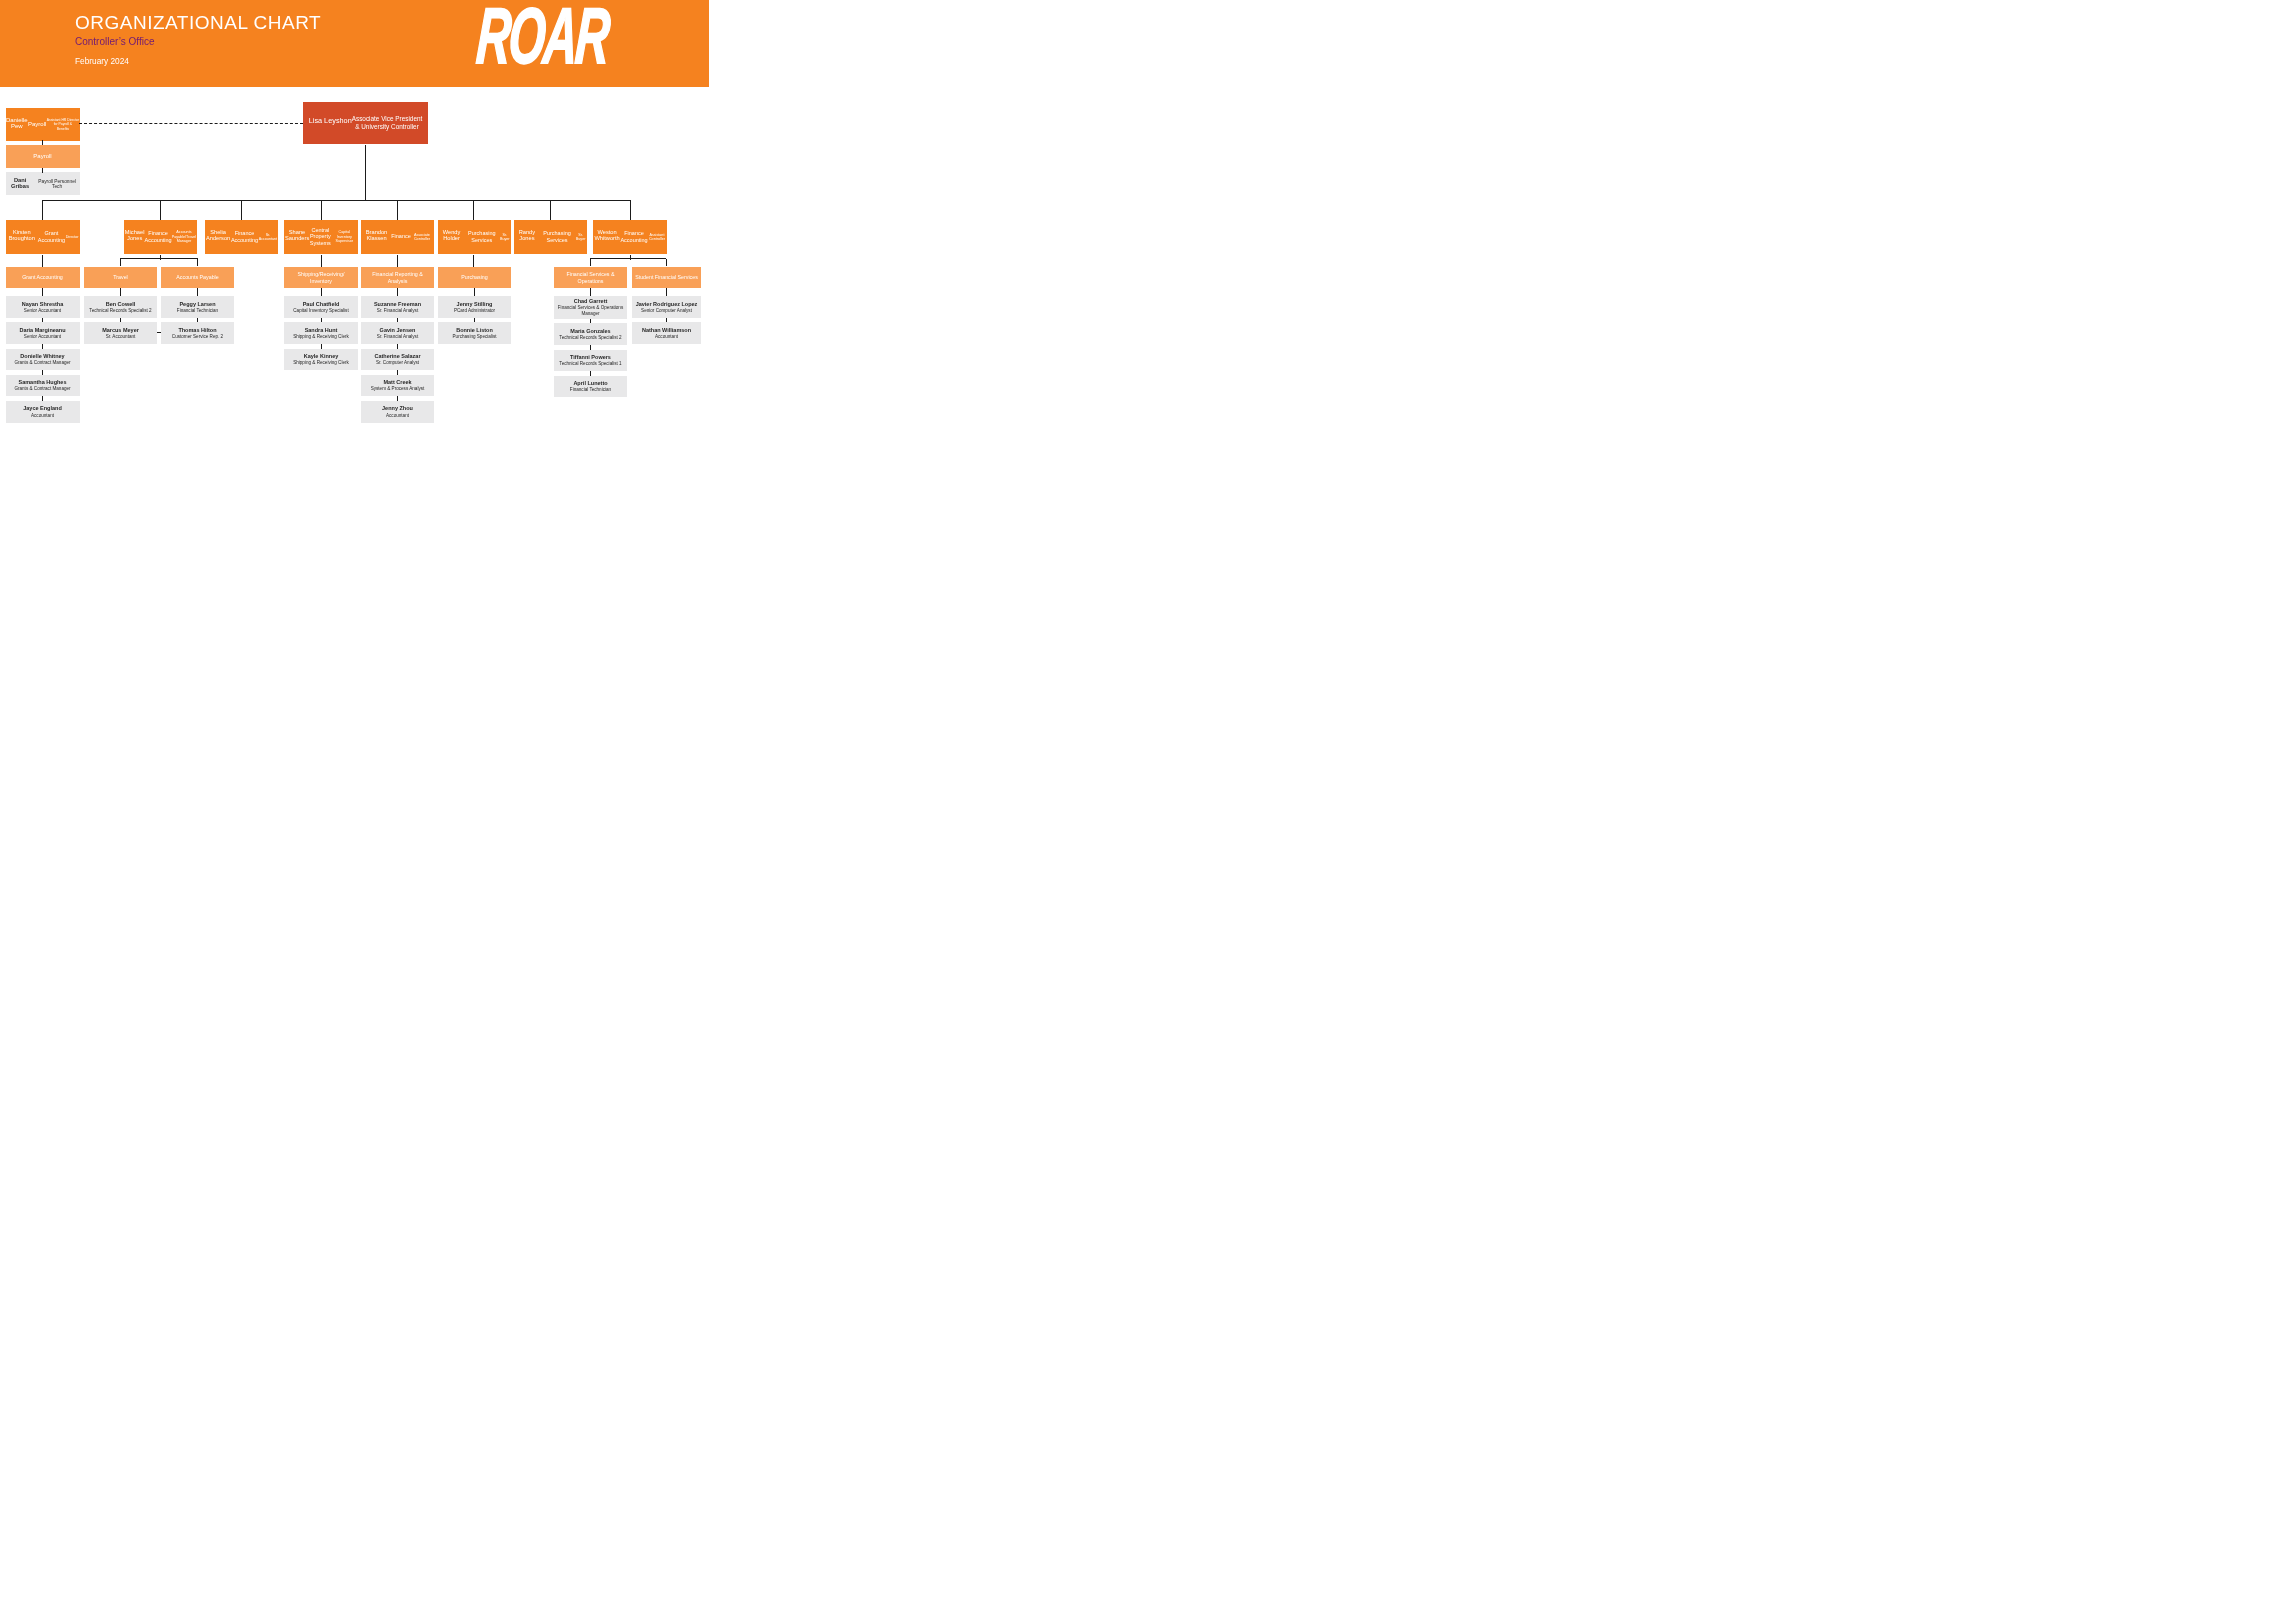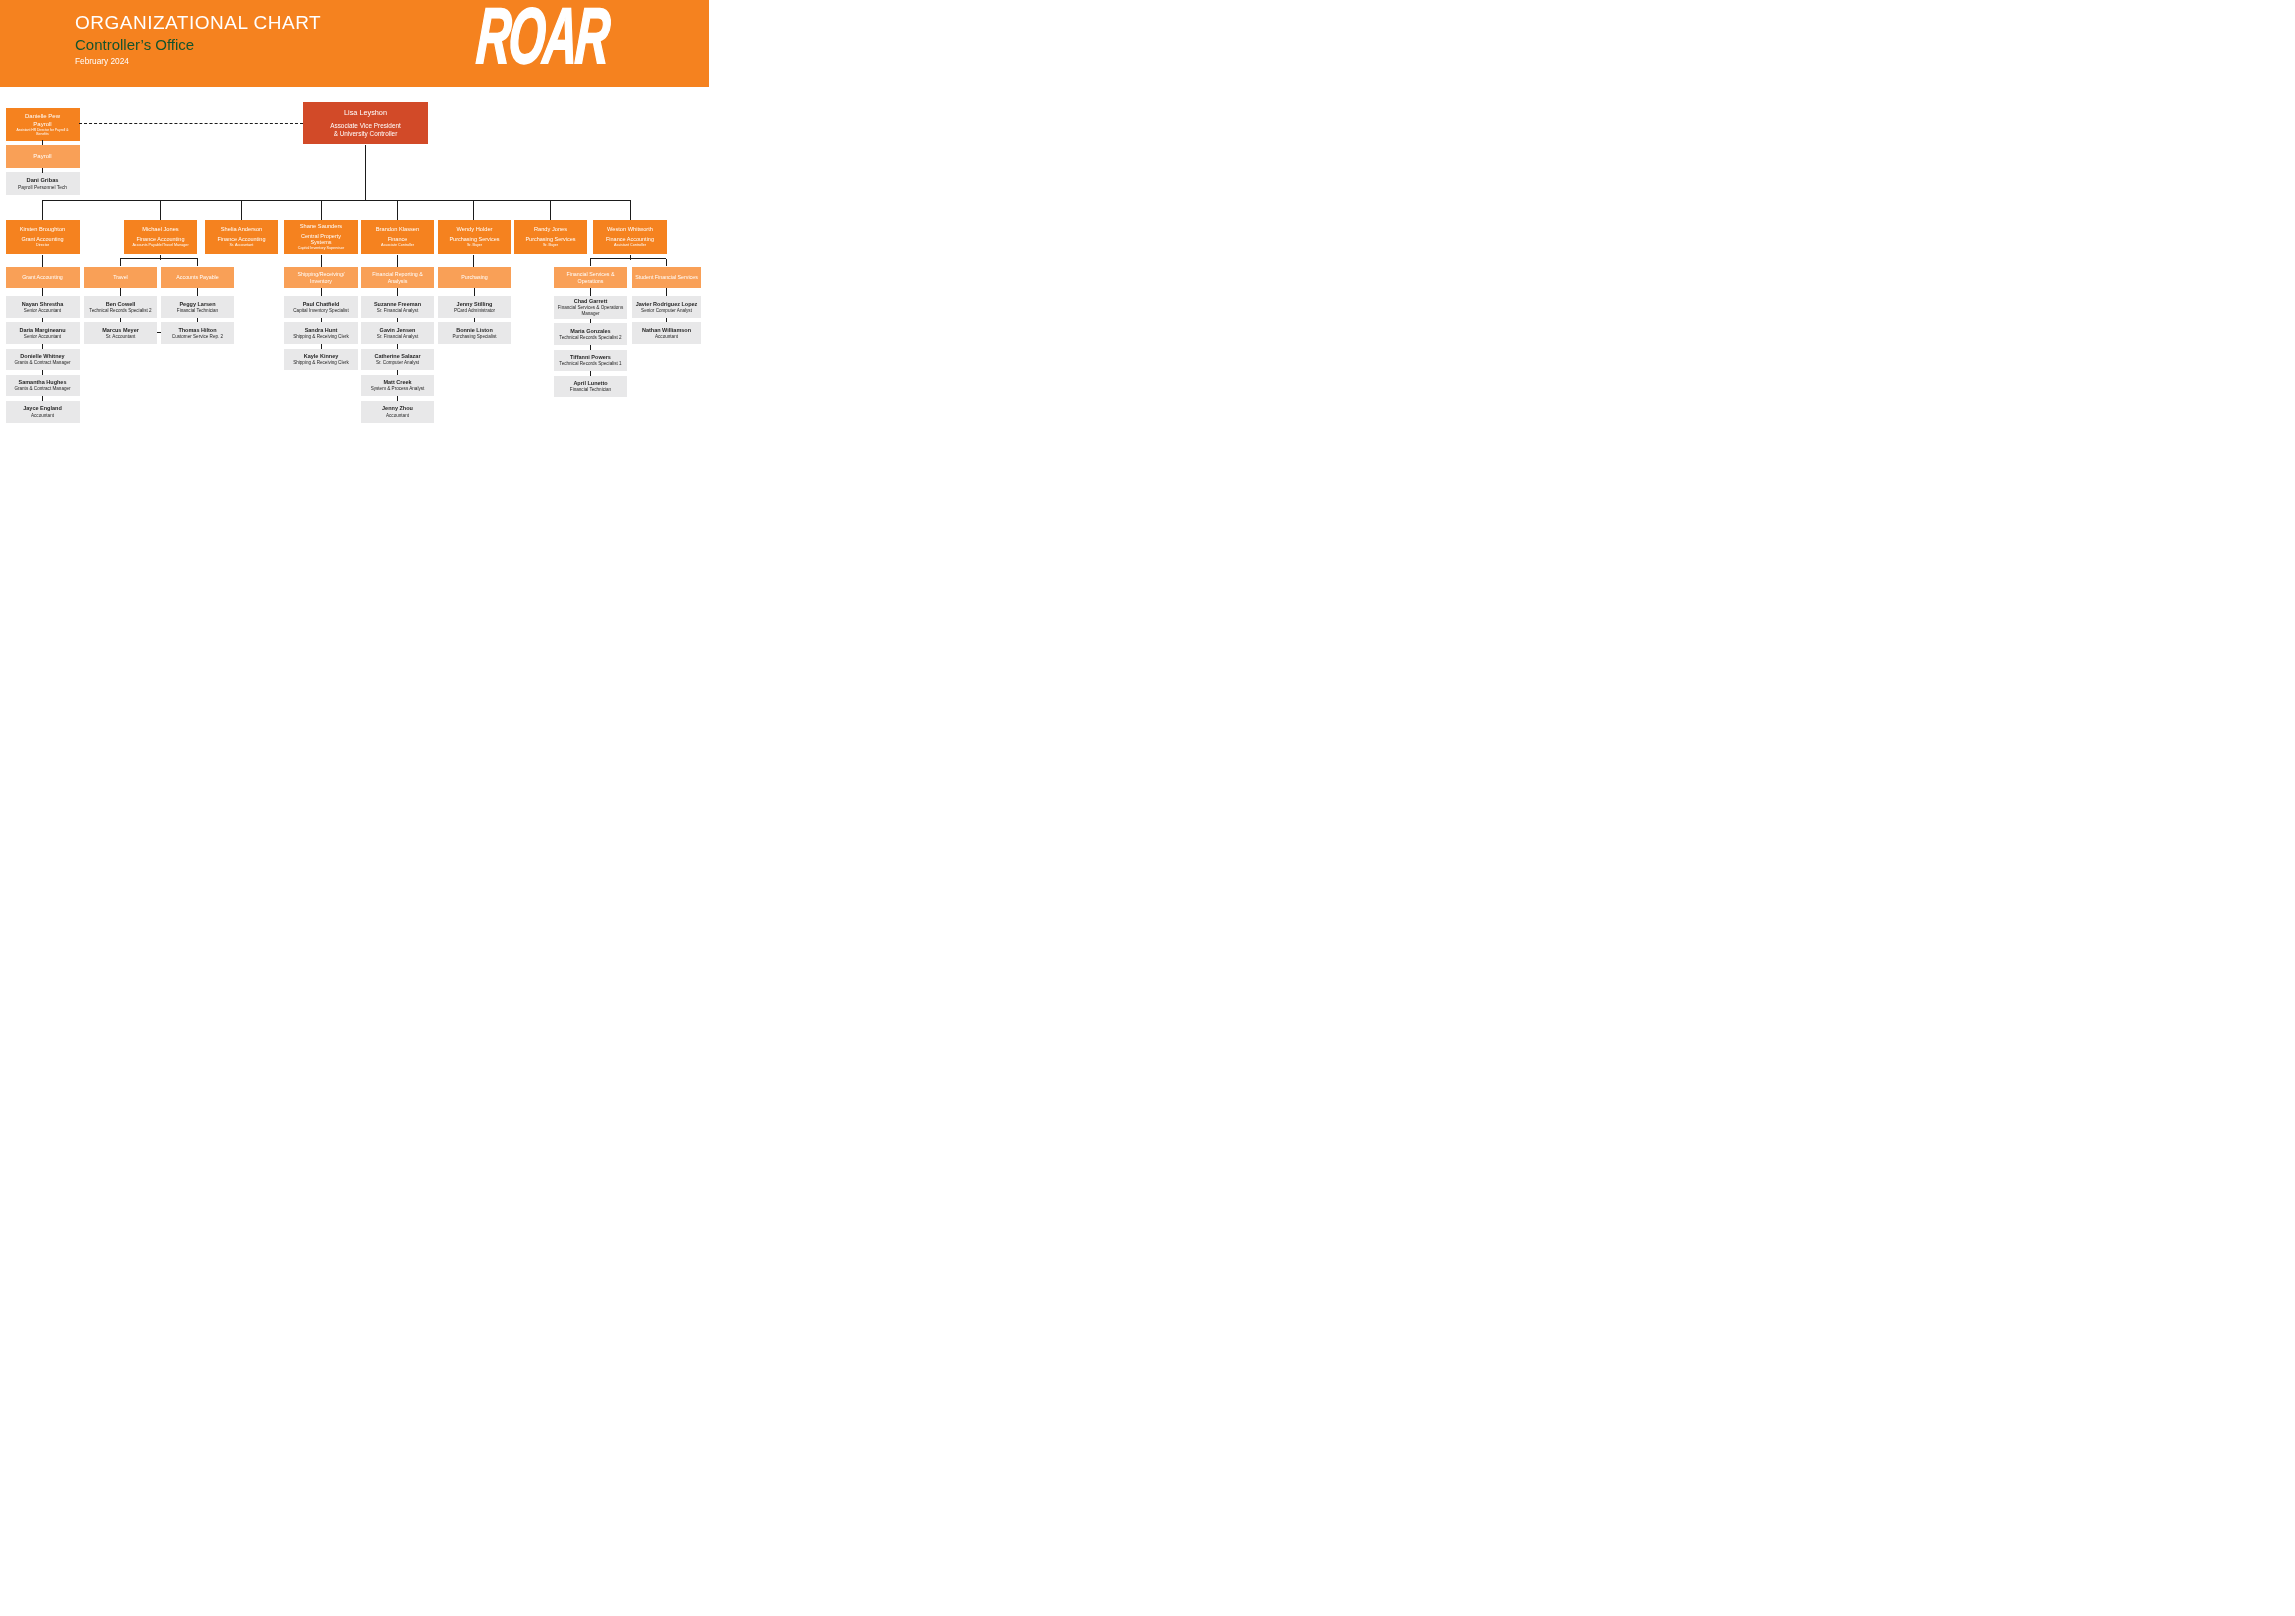--- a/index.html
+++ b/index.html
@@ -3,30 +3,30 @@
 <meta charset="utf-8">
 <style>
   html,body{margin:0;padding:0;background:#ffffff;}
   .page{
     position:relative;width:709px;height:454px;background:#ffffff;overflow:hidden;
     font-family:"Liberation Sans", sans-serif;
   }
   
   .banner{position:absolute;left:0;top:0;width:709px;height:87px;background:#F5821F;}
   .banner-title{position:absolute;left:75px;top:12px;font-size:19px;letter-spacing:0.5px;color:#ffffff;white-space:nowrap;}
-  .banner-sub{position:absolute;left:75px;top:36px;font-size:15px;color:#14532d;white-space:nowrap;}
+  .banner-sub{position:absolute;left:75px;top:36px;font-size:10px;color:#701a75;white-space:nowrap;}
   .banner-date{position:absolute;left:75px;top:56px;font-size:8.3px;color:#ffffff;white-space:nowrap;}
   .roar{
     position:absolute;left:477px;top:-6.4px;width:220px;height:83px;
     font-size:79px;line-height:83px;font-weight:bold;font-style:italic;color:#ffffff;
     letter-spacing:-3.7px;transform:scaleX(0.60) skewX(-6deg);transform-origin:left center;
     -webkit-text-stroke:1.8px #ffffff;white-space:nowrap;
   }
   
-  .box{position:absolute;box-sizing:border-box;text-align:center;display:flex;flex-direction:column;justify-content:center;align-items:center;}
+  .box{position:absolute;box-sizing:border-box;text-align:center;display:flex;flex-direction:row;justify-content:center;align-items:center;}
   .orange{background:#F5821F;color:#ffffff;}
   .lite{background:#F9A057;color:#ffffff;}
   .dark{background:#D24A28;color:#ffffff;}
   .grayb{background:#E8E8E9;color:#272727;}
   .pre{white-space:pre-line;}
   
   .lisa{left:303px;top:102px;width:125px;height:42px;}
   .lisa .t-name{font-size:7.3px;margin-bottom:4.1px;}
   .lisa .t-title{font-size:6.4px;line-height:1.25;}
   

